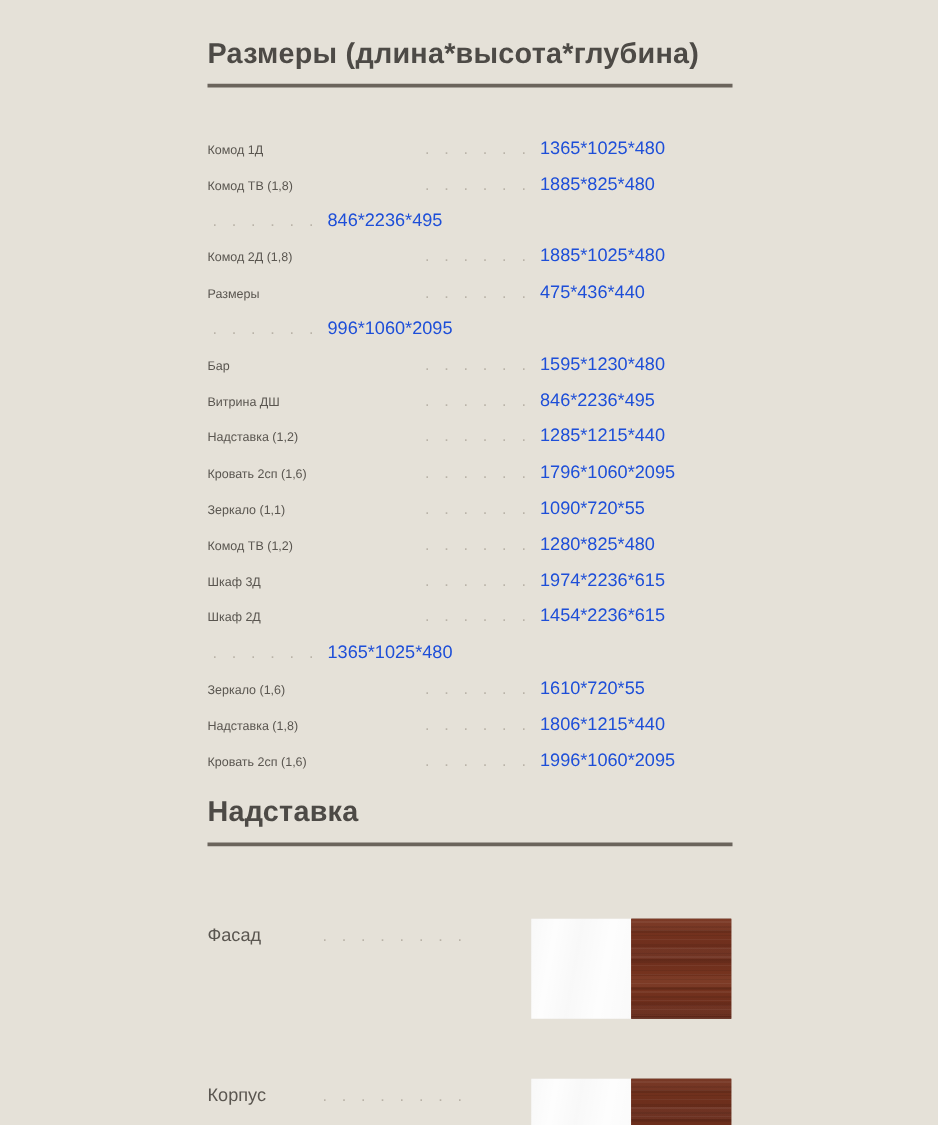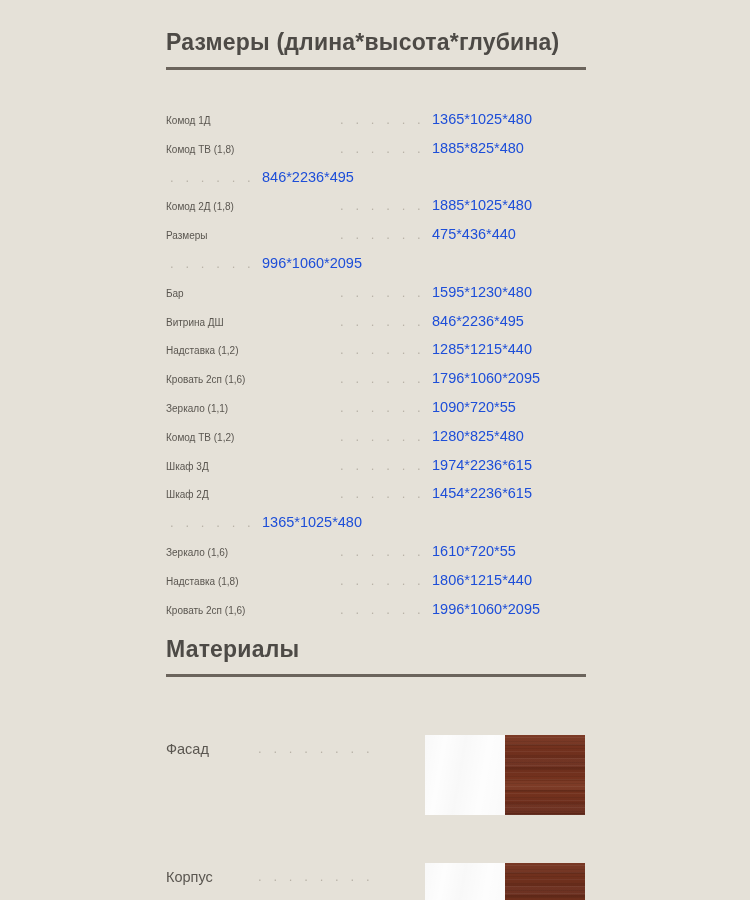--- a/index.html
+++ b/index.html
@@ -267,21 +267,21 @@
 
     <div class="spec-row">
       <span class="spec-label">Кровать 2сп (1,6)</span>
       <span class="spec-dots">. . . . . . . .</span>
       <span class="spec-value">1996*1060*2095</span>
     </div>
 
   </div>
 
   <div class="section" style="top:637px;">
-    <div class="section-title">Материалы</div>
+    <div class="section-title">Надставка</div>
     <div class="section-rule"></div>
   </div>
 
   <div class="materials-list">
 
     <div class="material-row">
       <span class="material-label">Фасад</span>
       <span class="material-dots">. . . . . . . .</span>
       <div class="swatch-pair">
         <div class="swatch swatch-white"></div>

